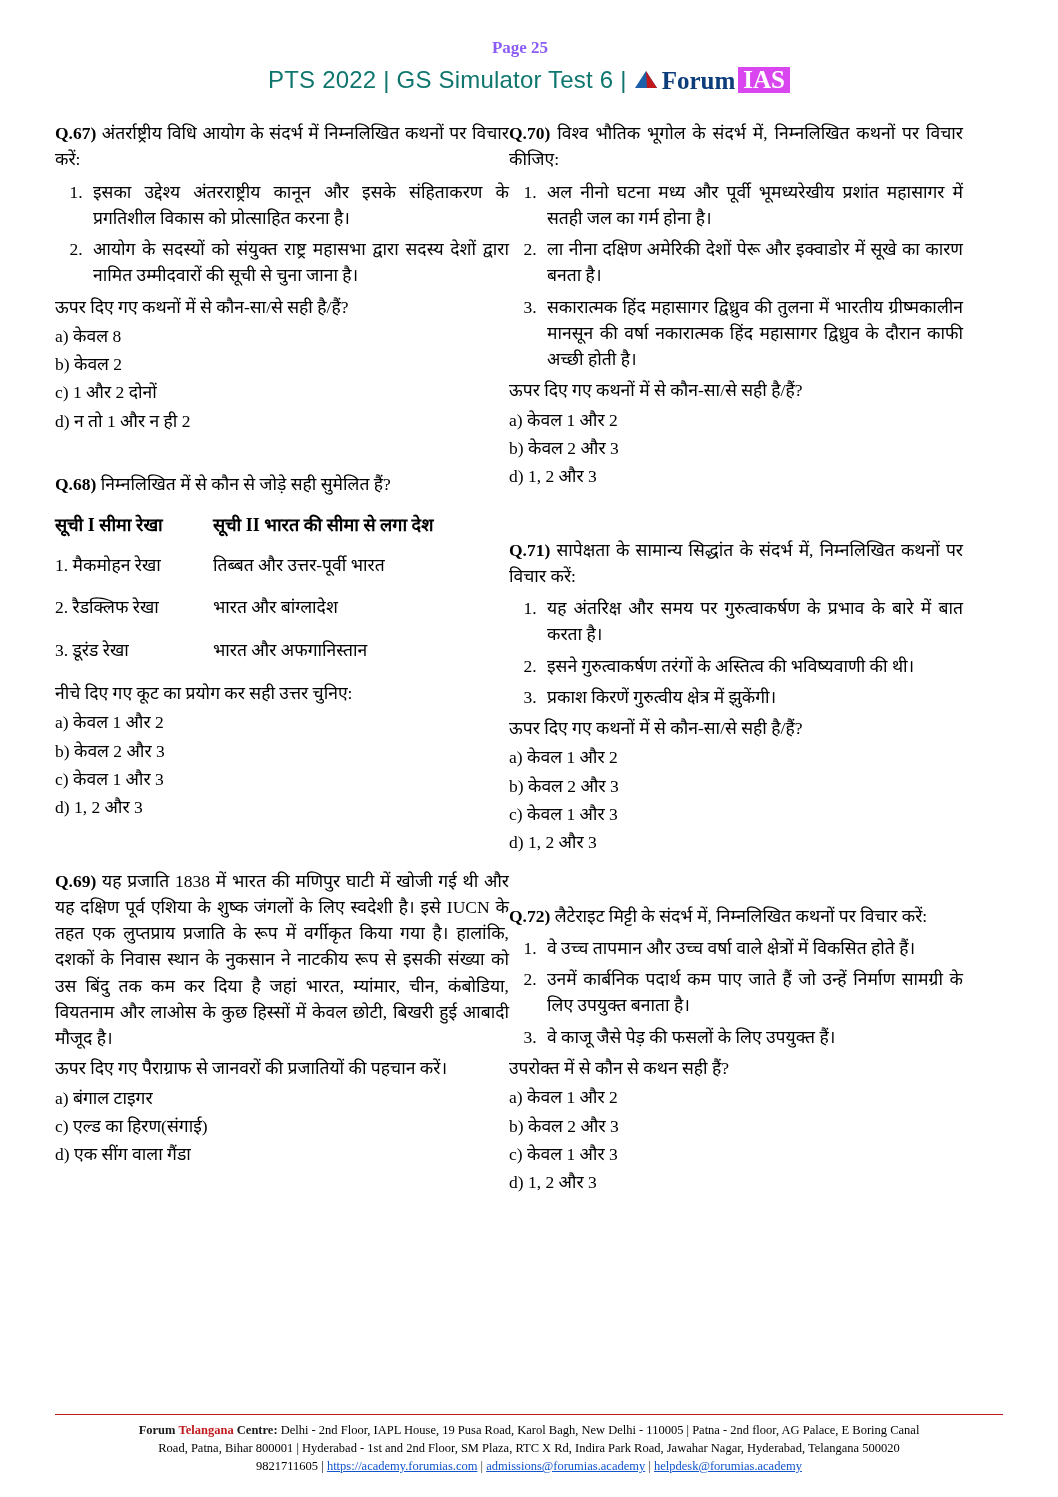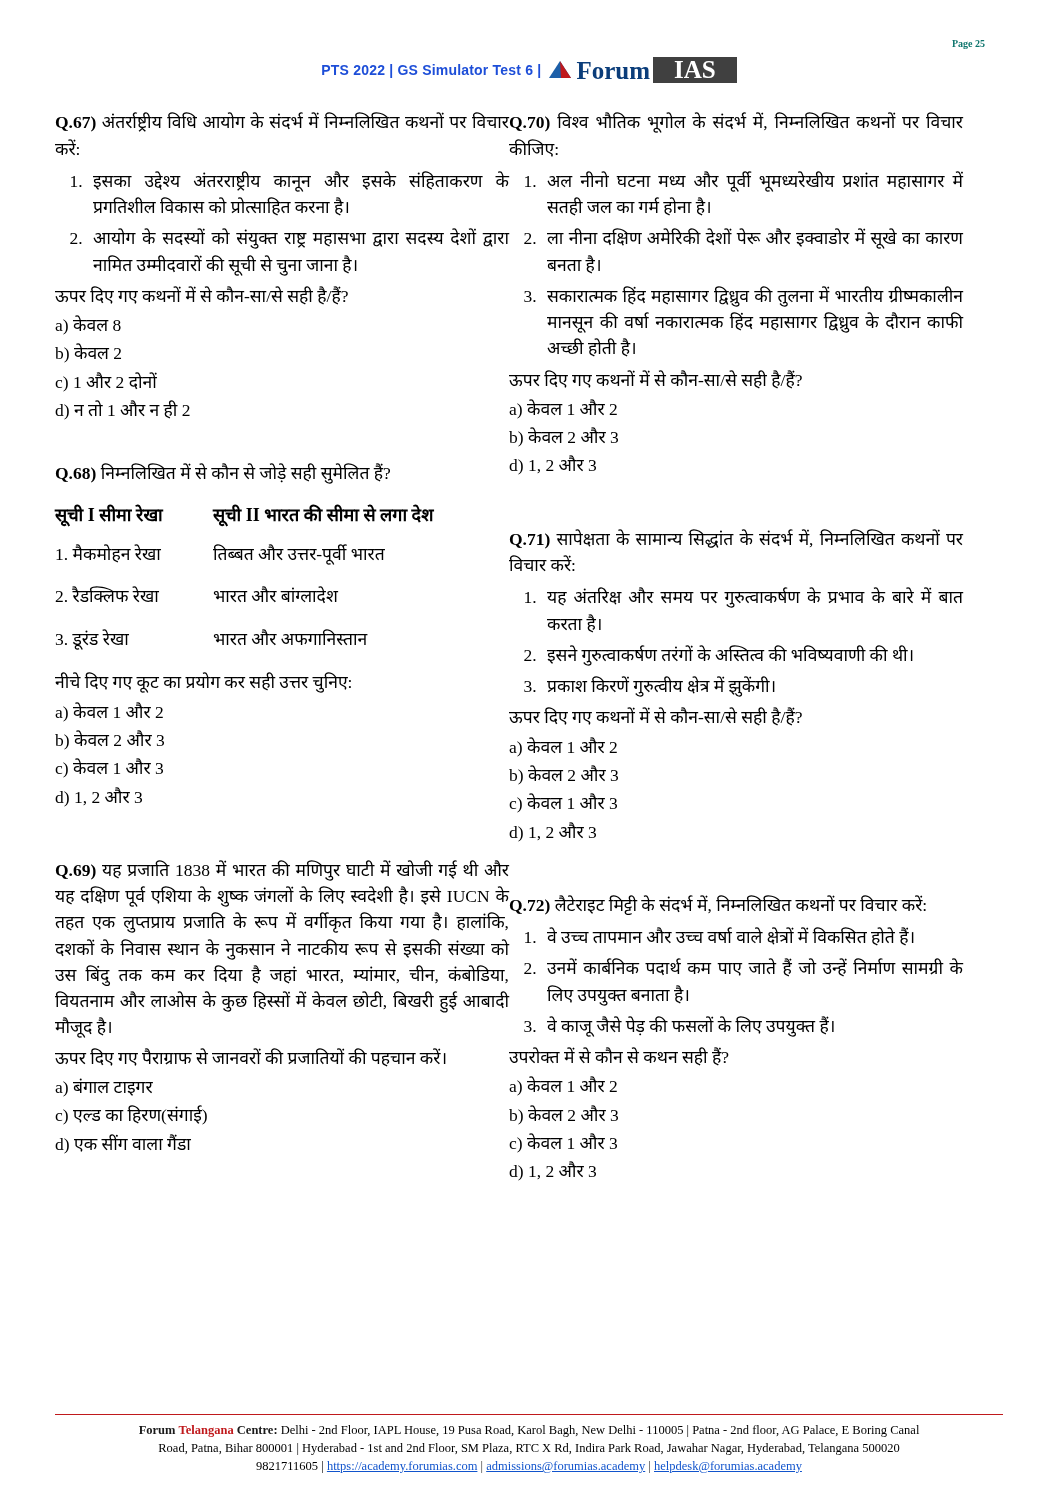--- a/index.html
+++ b/index.html
@@ -16,41 +16,41 @@
     overflow: hidden;
   }
   .page {
     position: relative;
     width: 1058px;
     height: 1497px;
     box-sizing: border-box;
     padding: 30px 55px 0 55px;
   }
   .page-number {
-    text-align: right;
-    font-family: "Liberation Serif", serif;
-    font-size: 10px;
-    font-weight: bold;
-    color: #0f766e;
+    text-align: center;
+    font-family: "Liberation Serif", serif;
+    font-size: 17px;
+    font-weight: bold;
+    color: #8b5cf6;
     margin: 8px 18px 0 0;
   }
   .header {
     text-align: center;
     margin-top: 8px;
     display: flex;
     align-items: center;
     justify-content: center;
     gap: 6px;
   }
   .header-title {
     font-family: "Liberation Sans", sans-serif;
-    font-size: 14px;
-    font-weight: bold;
+    font-size: 24px;
+    font-weight: normal;
     letter-spacing: .2px;
-    color: #1d4ed8;
+    color: #0f766e;
   }
   .logo {
     display: inline-flex;
     align-items: center;
     gap: 3px;
   }
   .logo-mark {
     width: 26px;
     height: 24px;
     position: relative;
@@ -62,22 +62,22 @@
     font-size: 25px;
     font-weight: bold;
     color: #0b3d7a;
     line-height: 1;
   }
   .logo-ias {
     font-family: "Liberation Serif", serif;
     font-size: 25px;
     font-weight: bold;
     color: #ffffff;
-    background: #404040;
-    padding: 0 21px;
+    background: #d946ef;
+    padding: 0 5px;
     line-height: 1.05;
     display: inline-block;
   }
   .columns {
     display: flex;
     margin-top: 26px;
   }
   .col {
     width: 454px;
   }

